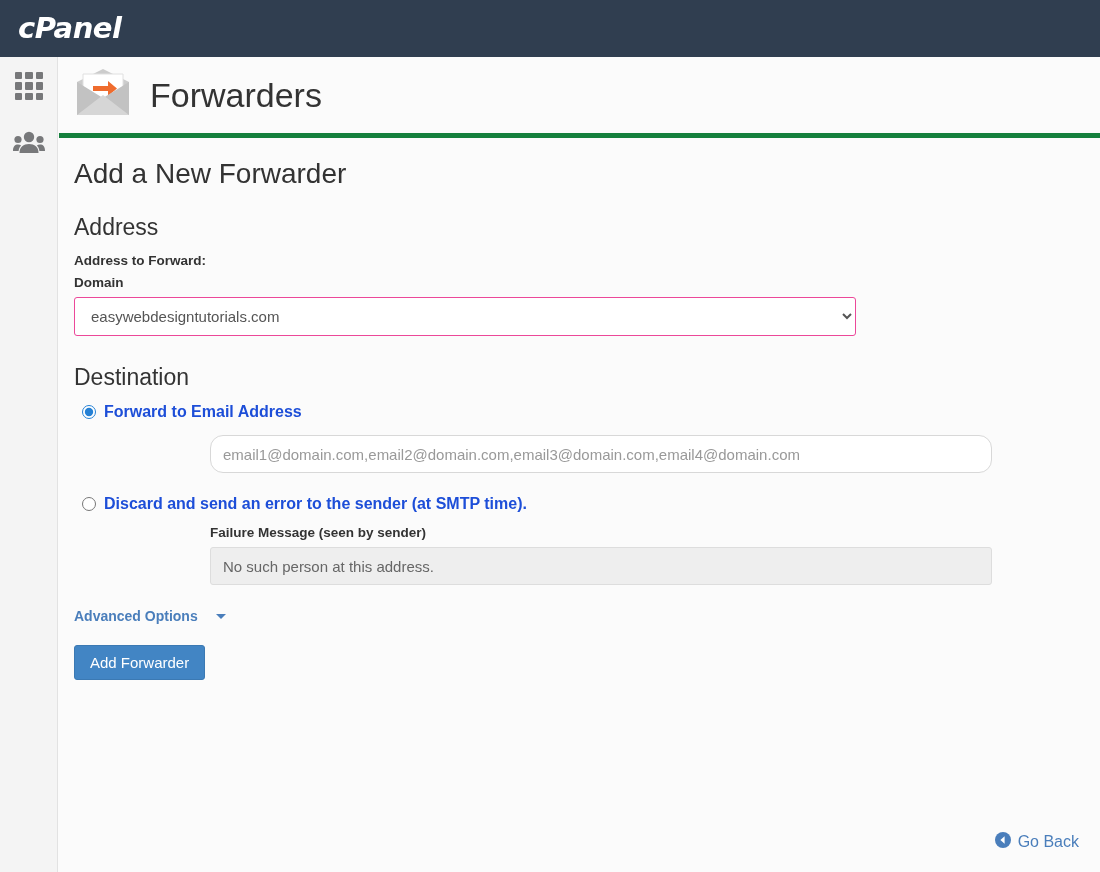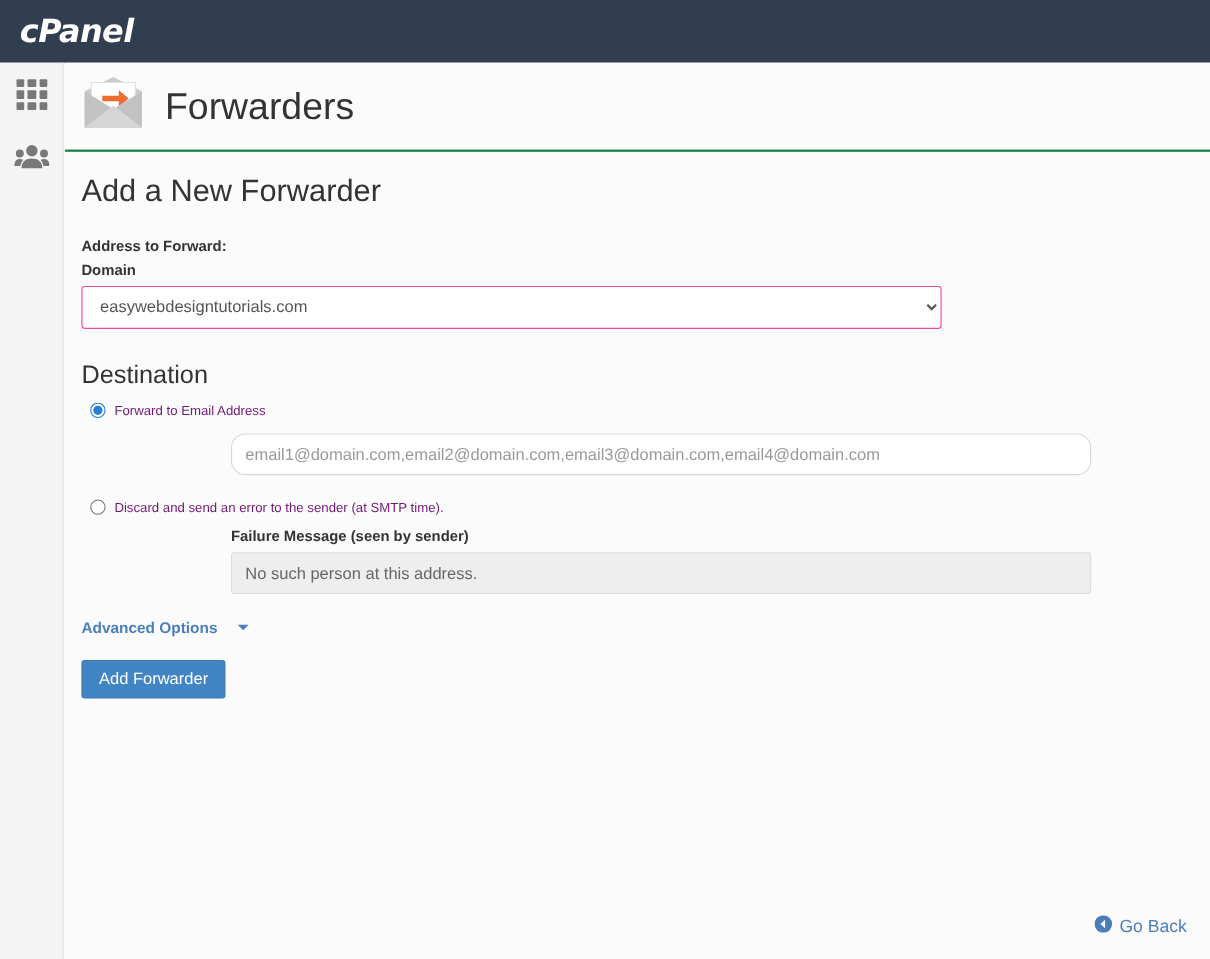--- a/index.html
+++ b/index.html
@@ -74,21 +74,21 @@
     top: 57px; left: 59px;
     width: 1041px;
     height: 815px;
     background: #fbfbfb;
   }
   .page-head {
     height: 81px;
     display: flex;
     align-items: center;
     padding-left: 15px;
-    border-bottom: 2px solid #15803d;
+    border-bottom: 5px solid #15803d;
   }
   .page-head .env-icon { flex: 0 0 auto; }
   .page-title {
     margin-left: 18px;
     font-size: 34px;
     font-weight: normal;
     color: #333333;
     line-height: 1;
   }
 
@@ -168,23 +168,23 @@
     align-items: center;
     margin-bottom: 0;
   }
   .radio-row input[type="radio"] {
     width: 14px;
     height: 14px;
     margin: 0 8px 0 8px;
     accent-color: #2580d4;
   }
   .radio-label {
-    font-size: 12px;
-    font-weight: normal;
-    color: #701a75;
+    font-size: 16px;
+    font-weight: bold;
+    color: #1d4ed8;
   }
 
   .indent-block { padding-left: 136px; }
 
   input.dest-input {
     width: 782px;
     height: 38px;
     border: 1px solid #d8d8d8;
     border-radius: 13px;
     background: #ffffff;
@@ -317,20 +317,21 @@
       </svg>
     </span>
     <h1 class="page-title">Forwarders</h1>
   </div>
 
   <div class="body-area">
 
     <h2 class="section-title">Add a New Forwarder</h2>
 
     
+    <h3 class="group-title">Address</h3>
 
     <label class="field-label">Address to Forward:</label>
 
 
     <label class="field-label">Domain</label>
 
     <select class="domain-select">
       <option>easywebdesigntutorials.com</option>
     </select>
 

